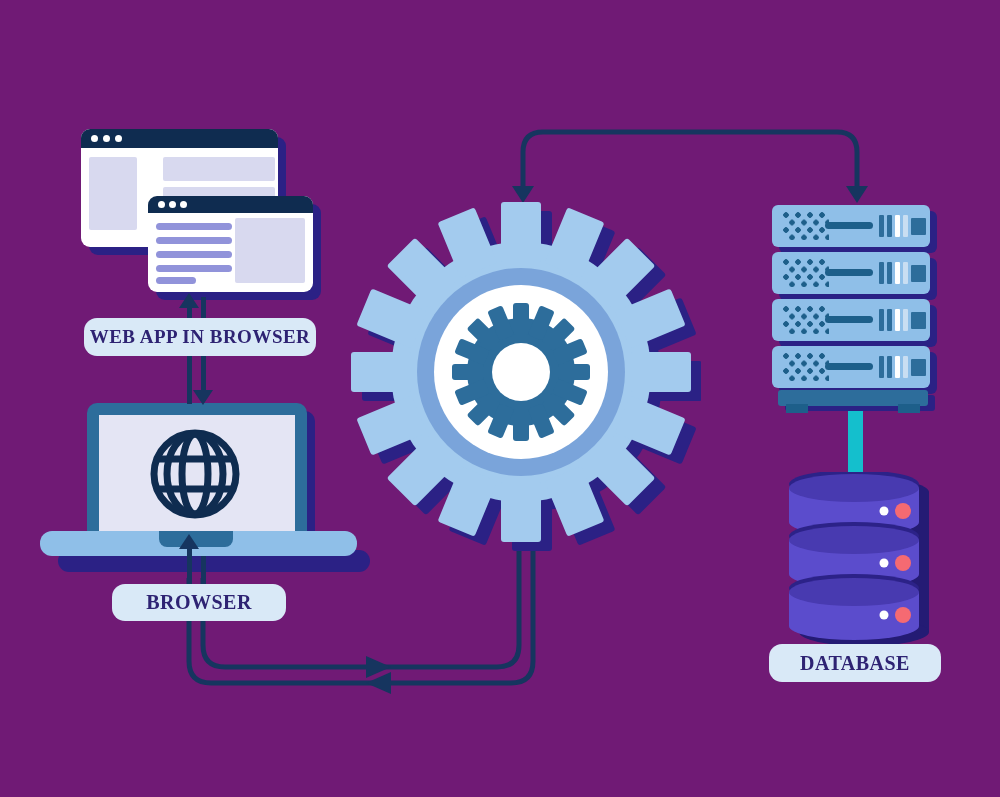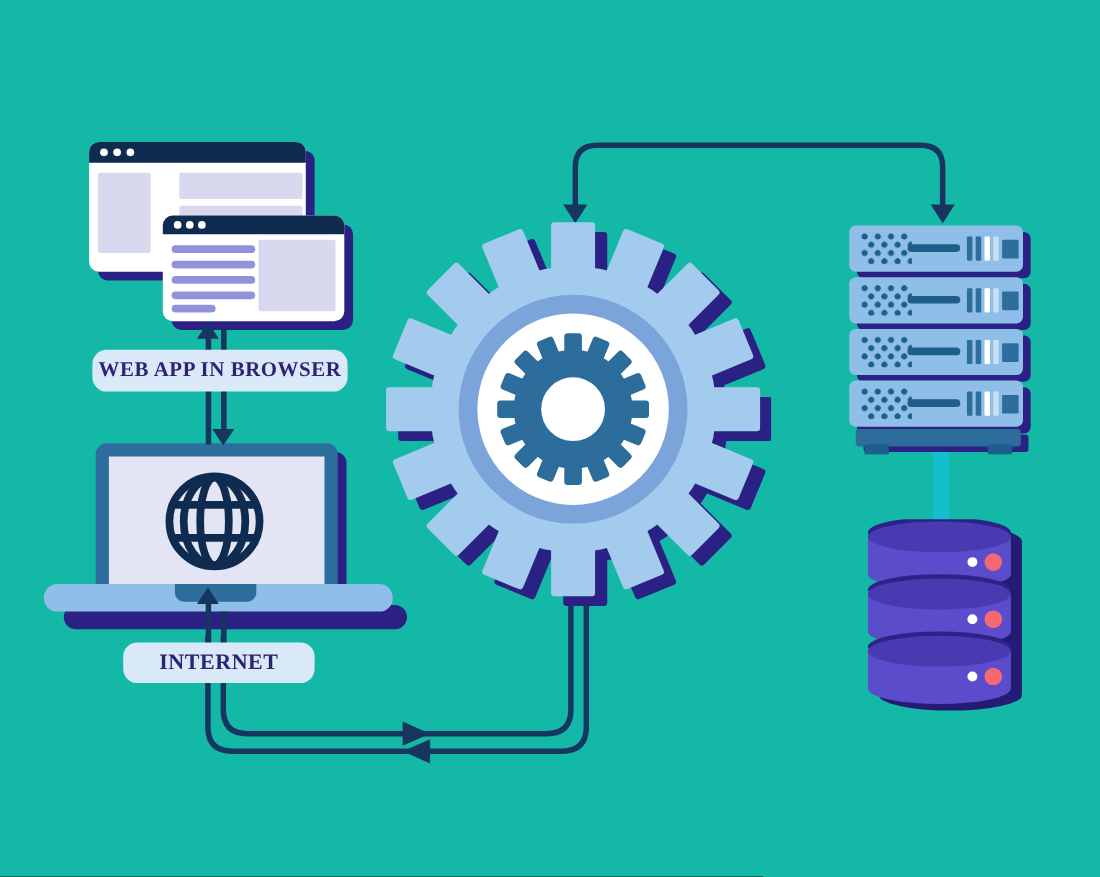--- a/index.html
+++ b/index.html
@@ -1,16 +1,16 @@
 <!DOCTYPE html>
 <html><head>
 <meta charset="utf-8">
 <style>
   html,body{margin:0;padding:0;background:#000;}
-  .stage{position:relative;width:1000px;height:797px;background:#14b8a6;overflow:hidden;
+  .stage{position:relative;width:1000px;height:797px;background:#701a75;overflow:hidden;
          font-family:"Liberation Serif","DejaVu Serif",serif;}
   .abs{position:absolute;}
 
   
   .label{position:absolute;background:#d9e9f7;border-radius:13px;color:#2e2373;
          display:flex;align-items:center;justify-content:center;
          font-weight:700;font-size:20px;letter-spacing:.5px;z-index:6;}
 
   
   .vline{position:absolute;width:5px;background:#16355f;z-index:5;}
@@ -125,21 +125,21 @@
   </div>
   <div class="lap-base-shadow"></div>
   <div class="lap-base"></div>
   <div class="lap-notch"></div>
 
   <div class="arr-up" style="left:179px;top:534px"></div>
   <div class="vline" style="left:187px;top:548px;height:38px"></div>
   <div class="vline" style="left:201px;top:556px;height:30px"></div>
 
   <div class="label" style="left:112px;top:584px;width:174px;height:37px">
-    <span>INTERNET</span>
+    <span>BROWSER</span>
   </div>
 
   <svg id="gear-svg" class="abs" style="left:341px;top:192px;z-index:2" width="360" height="360" viewBox="0 0 360 360">
     <g transform="translate(11,9)" fill="#2b2185">
       <circle cx="180" cy="180" r="130"></circle>
       <g id="teeth-shadow">
           <rect x="160" y="10" width="40" height="60" rx="3" transform="rotate(0 180 180)"></rect>
           <rect x="160" y="10" width="40" height="60" rx="3" transform="rotate(22.5 180 180)"></rect>
           <rect x="160" y="10" width="40" height="60" rx="3" transform="rotate(45 180 180)"></rect>
           <rect x="160" y="10" width="40" height="60" rx="3" transform="rotate(67.5 180 180)"></rect>
@@ -268,14 +268,17 @@
     </g>
     <g transform="translate(0,104)">
       <ellipse cx="66" cy="12" rx="65" ry="14" fill="#2c2288"></ellipse>
       <path d="M1 16 L1 50 A65 14 0 0 0 131 50 L131 16 Z" fill="#5b4ccc"></path>
       <ellipse cx="66" cy="16" rx="65" ry="14" fill="#483ab0"></ellipse>
       <circle cx="96" cy="39" r="4.5" fill="#ffffff"></circle>
       <circle cx="115" cy="39" r="8" fill="#f56a72"></circle>
     </g>
   </svg>
 
+  <div class="label" style="left:769px;top:644px;width:172px;height:38px">
+    <span>DATABASE</span>
+  </div>
 
 </div>
 
 </body></html>

